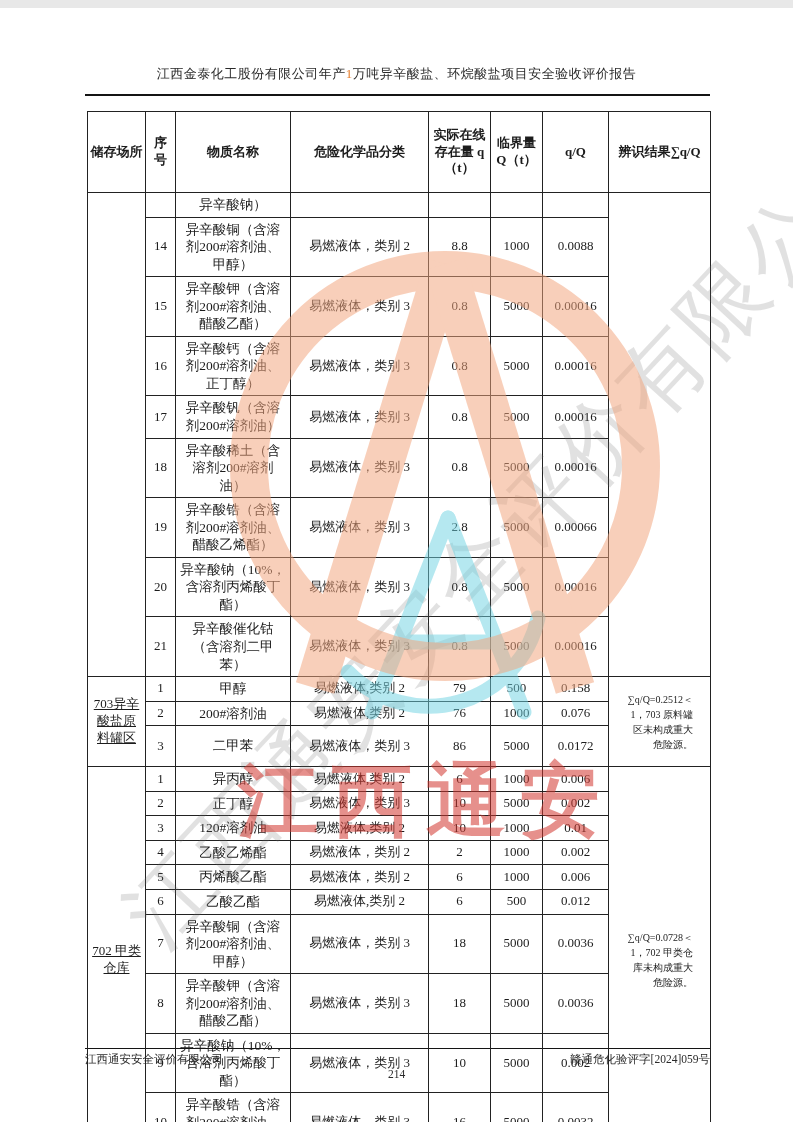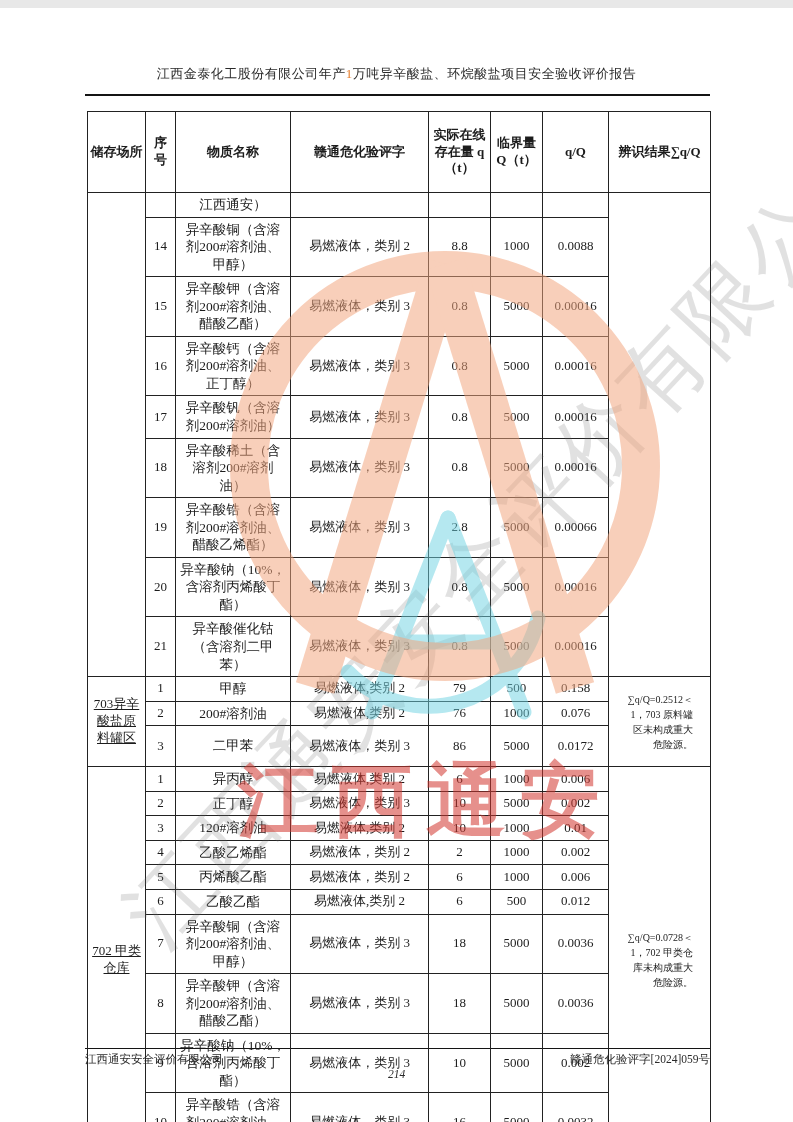--- a/index.html
+++ b/index.html
@@ -51,21 +51,21 @@
   .doc-table tr.tall td { height:52px; }
   .doc-table tr.mid td { height:34px; }
   
   .footer-rule { position:absolute; top:1040px; left:85px; width:625px; height:1px; background:#141414; }
   .footer-row {
     position:absolute; top:1044px; left:85px; width:625px;
     display:flex; justify-content:space-between; font-size:11.5px; color:#2a2a2a;
   }
   .page-number {
     position:absolute; top:1060px; left:0; width:100%;
-    text-align:center; font-size:11.5px; color:#2a2a2a;font-style:italic;
+    text-align:center; font-size:11.5px; color:#2a2a2a;
   }
 </style>
 </head>
 <body>
 
 <div id="page">
 
   <div class="header-title">
     <span>江西金泰化工股份有限公司年产</span><span class="hl">1</span><span>万吨异辛酸盐、环烷酸盐项目安全验收评价报告</span>
   </div>
@@ -101,32 +101,32 @@
       <col style="width:62px">
         <col style="width:52px">
         <col style="width:66px">
         <col style="width:102px">
     </colgroup>
     <thead>
       <tr id="head-row">
           <th>储存场所</th>
           <th>序号</th>
           <th>物质名称</th>
-          <th>赣通危化验评字</th>
+          <th>危险化学品分类</th>
           <th>实际在线存在量 q（t）</th>
           <th>临界量 Q（t）</th>
           <th>q/Q</th>
           <th>辨识结果∑q/Q</th>
         </tr>
     </thead>
     <tbody id="table-body">
         <tr>
           <td class="loc-cell" rowspan="9"></td>
           <td></td>
-          <td class="name-cell">江西通安）</td>
+          <td class="name-cell">异辛酸钠）</td>
           <td></td>
           <td></td>
           <td></td>
           <td></td>
           <td class="summary-cell" rowspan="9"></td>
         </tr>
         <tr class="tall">
           <td>14</td>
           <td class="name-cell">异辛酸铜（含溶剂200#溶剂油、甲醇）</td>
           <td>易燃液体，类别 2</td>

